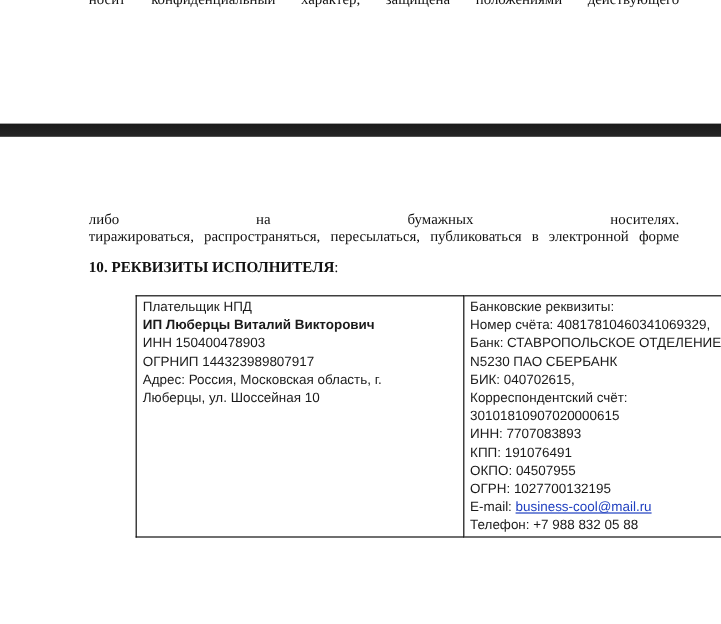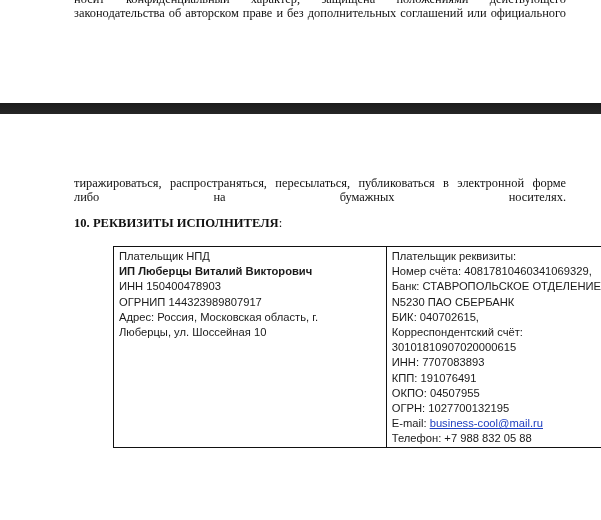--- a/index.html
+++ b/index.html
@@ -43,48 +43,47 @@
 <div class="page page-top">
   <div class="para" style="top:0px;">
     <span class="l just">
       <span>носит</span>
       <span>конфиденциальный</span>
       <span>характер,</span>
       <span>защищена</span>
       <span>положениями</span>
       <span>действующего</span>
     </span>
-    <span class="l" style="word-spacing:0.3px;">законодательства об авторском праве и без дополнительных соглашений или официального</span>
   </div>
 </div>
 
 <div class="page-sep"></div>
 
 <div class="para" style="top:176px;">
+  <span class="l">либо на бумажных носителях.</span>
   <span class="l" style="word-spacing:3.6px;">тиражироваться, распространяться, пересылаться, публиковаться в электронной форме</span>
-  <span class="l">либо на бумажных носителях.</span>
 </div>
 
 <div class="heading">
   <span>10. РЕКВИЗИТЫ ИСПОЛНИТЕЛЯ</span><span class="colon">:</span>
 </div>
 
 <table class="req">
   <tbody>
       <tr>
     <td class="left">
       <span class="row">Плательщик НПД</span>
       <span class="row bold">ИП Люберцы Виталий Викторович</span>
       <span class="row">ИНН 150400478903</span>
       <span class="row">ОГРНИП 144323989807917</span>
       <span class="row">Адрес: Россия, Московская область, г.</span>
       <span class="row">Люберцы, ул. Шоссейная 10</span>
     </td>
     <td class="right">
-      <span class="row">Плательщик реквизиты:</span>
+      <span class="row">Банковские реквизиты:</span>
       <span class="row">Номер счёта: 40817810460341069329,</span>
       <span class="row">Банк: СТАВРОПОЛЬСКОЕ ОТДЕЛЕНИЕ</span>
       <span class="row">N5230 ПАО СБЕРБАНК</span>
       <span class="row">БИК: 040702615,</span>
       <span class="row">Корреспондентский счёт:</span>
       <span class="row">30101810907020000615</span>
       <span class="row">ИНН: 7707083893</span>
       <span class="row">КПП: 191076491</span>
       <span class="row">ОКПО: 04507955</span>
       <span class="row">ОГРН: 1027700132195</span>

